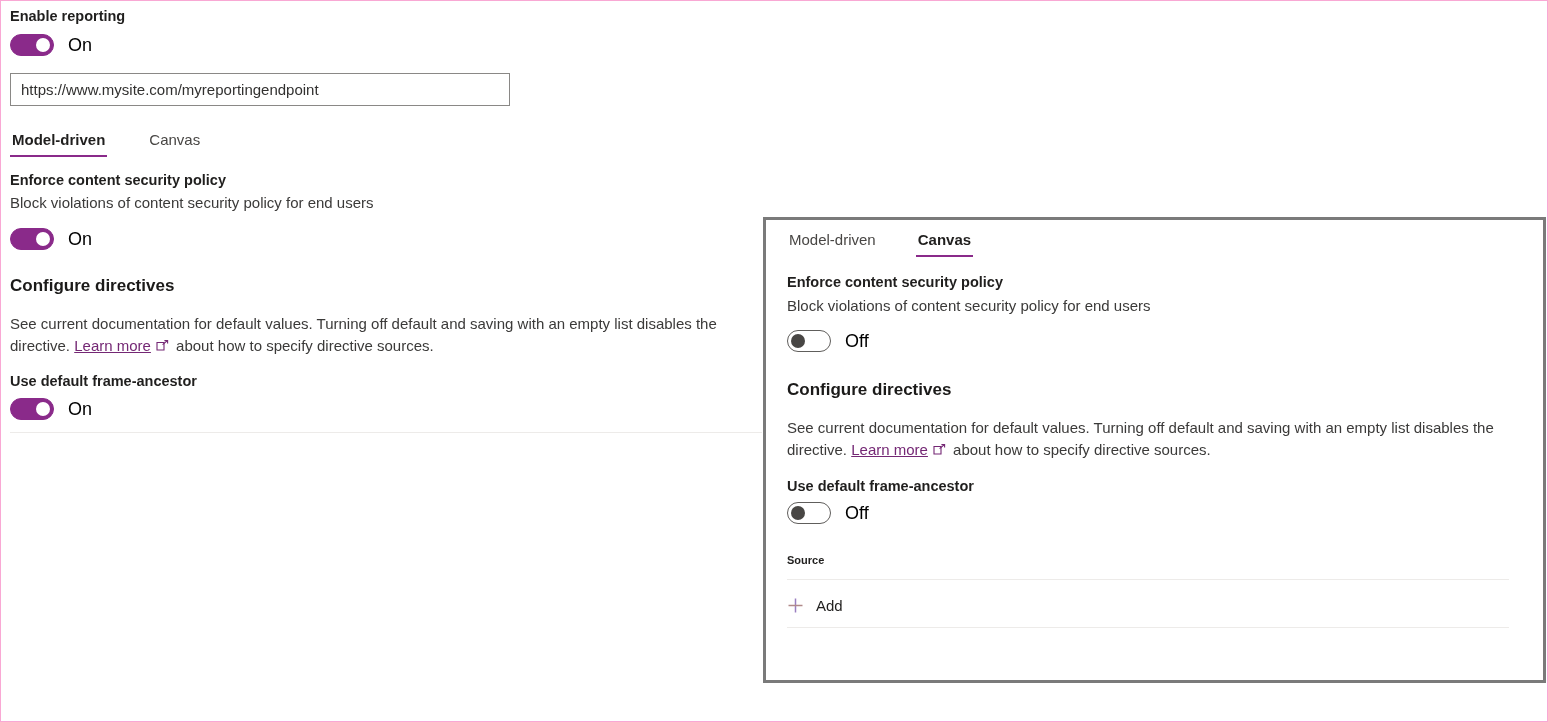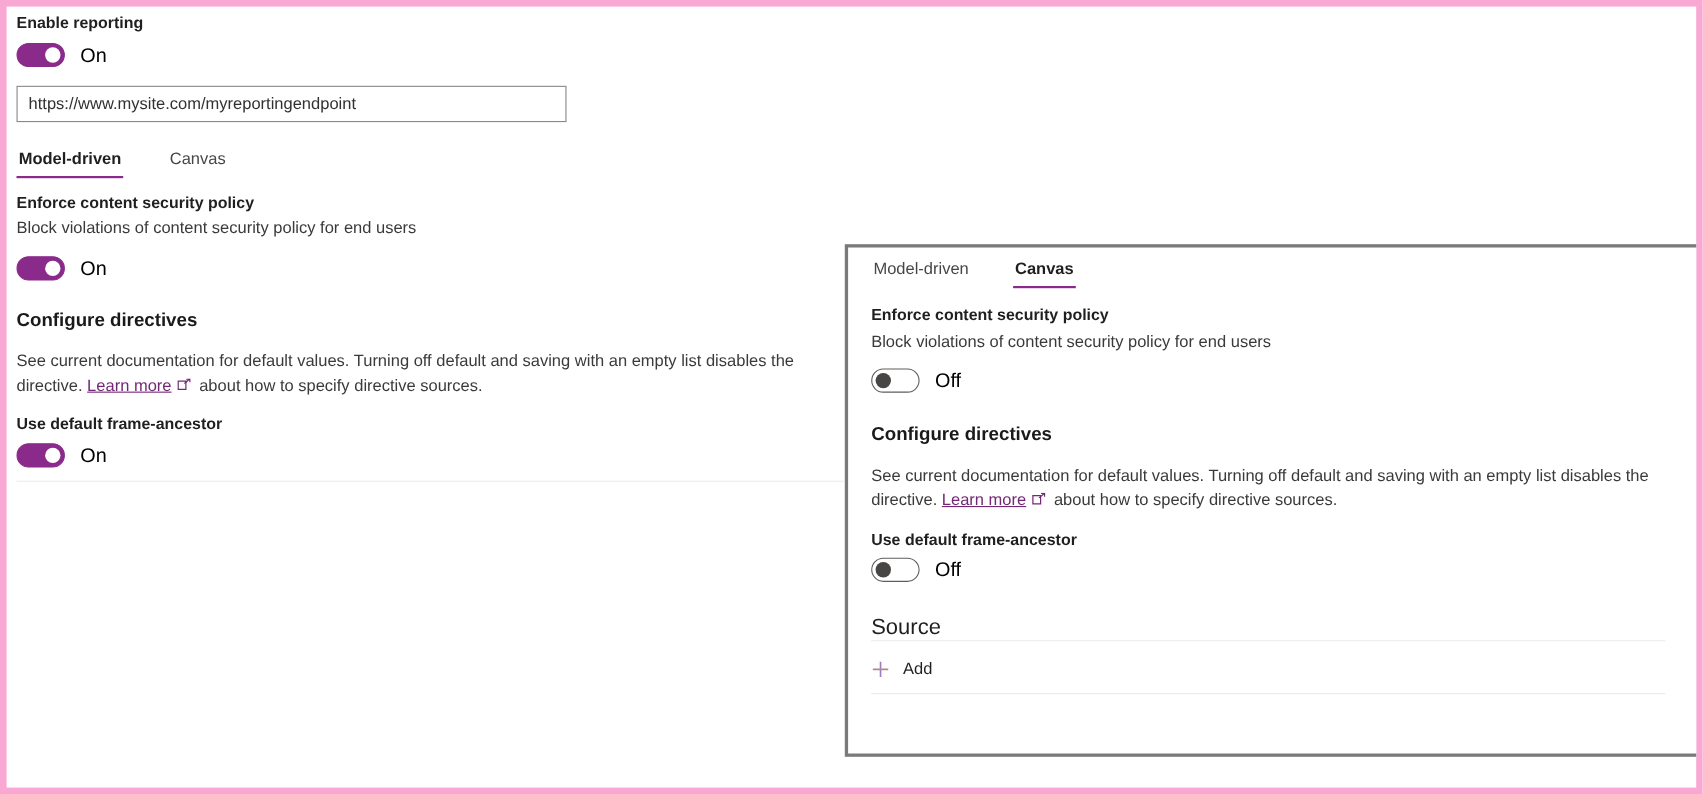--- a/index.html
+++ b/index.html
@@ -11,21 +11,21 @@
   body {
     font-family: "Liberation Sans", sans-serif;
     color: #201f1e;
     -webkit-font-smoothing: antialiased;
   }
   #screen {
     position: relative;
     width: 1548px;
     height: 722px;
     background: #ffffff;
-    border: 6px solid #f9a8d4;
+    border: 1px solid #f9a8d4;
     box-sizing: border-box;
     overflow: hidden;
   }
 
   
   .label-strong {
     font-size: 14.5px;
     font-weight: bold;
     color: #201f1e;
     line-height: 1.35;
@@ -199,23 +199,24 @@
   #right-tabs .tab + .tab { margin-left: 38px; }
   .r-enforce-lbl  { margin-bottom: 2px; }
   .r-enforce-desc { margin-bottom: 14px; }
   .r-toggle1      { margin-bottom: 27px; }
   .r-cfg-head     { margin-bottom: 16px; }
   .r-cfg-desc     { width: 748px; margin-bottom: 16px; }
   .r-frame-lbl    { margin-bottom: 6px; }
   .r-toggle2      { margin-bottom: 30px; }
 
   .source-label {
-    font-size: 20px;
-    font-weight: normal;
-    color: #201f1e;
+    font-size: 11px;
+    font-weight: bold;
+    color: #201f1e;
+    margin-bottom: 13px;
   }
   .source-divider {
     height: 1px;
     background: #edebe9;
     width: 722px;
     margin-bottom: 17px;
   }
   .source-row {
     display: flex;
     align-items: center;

